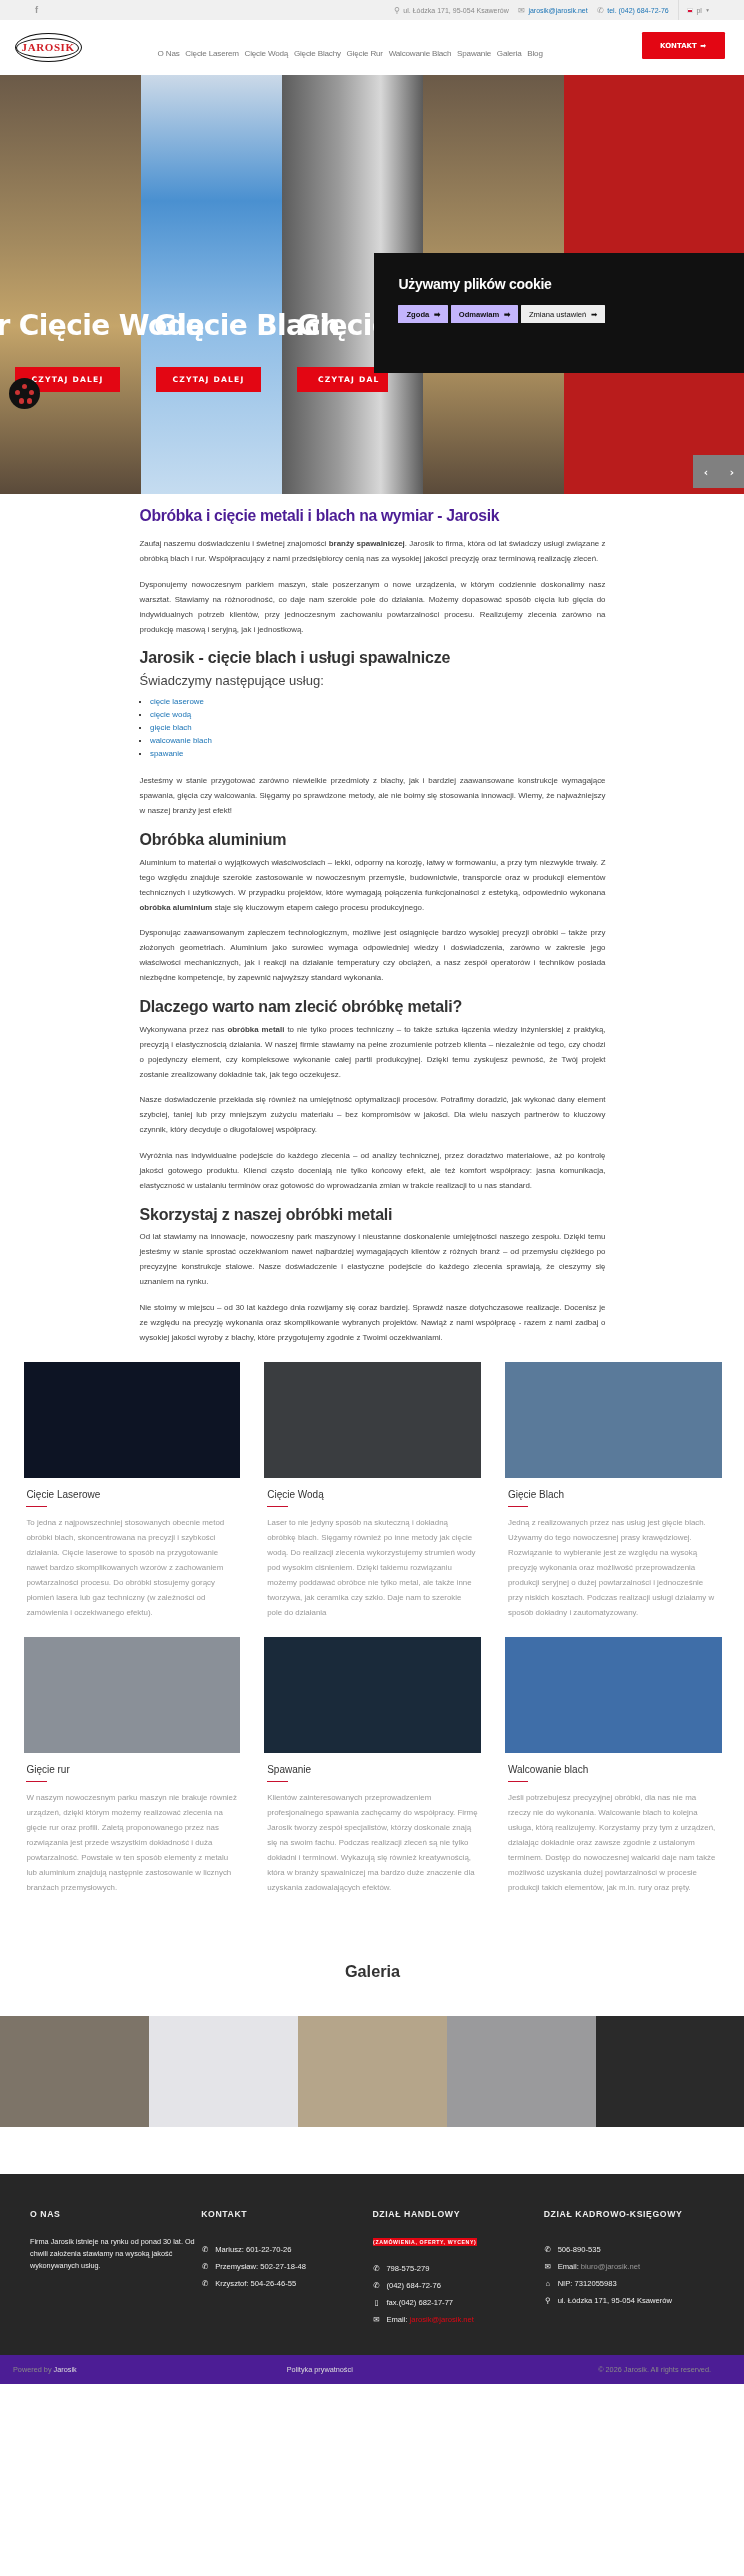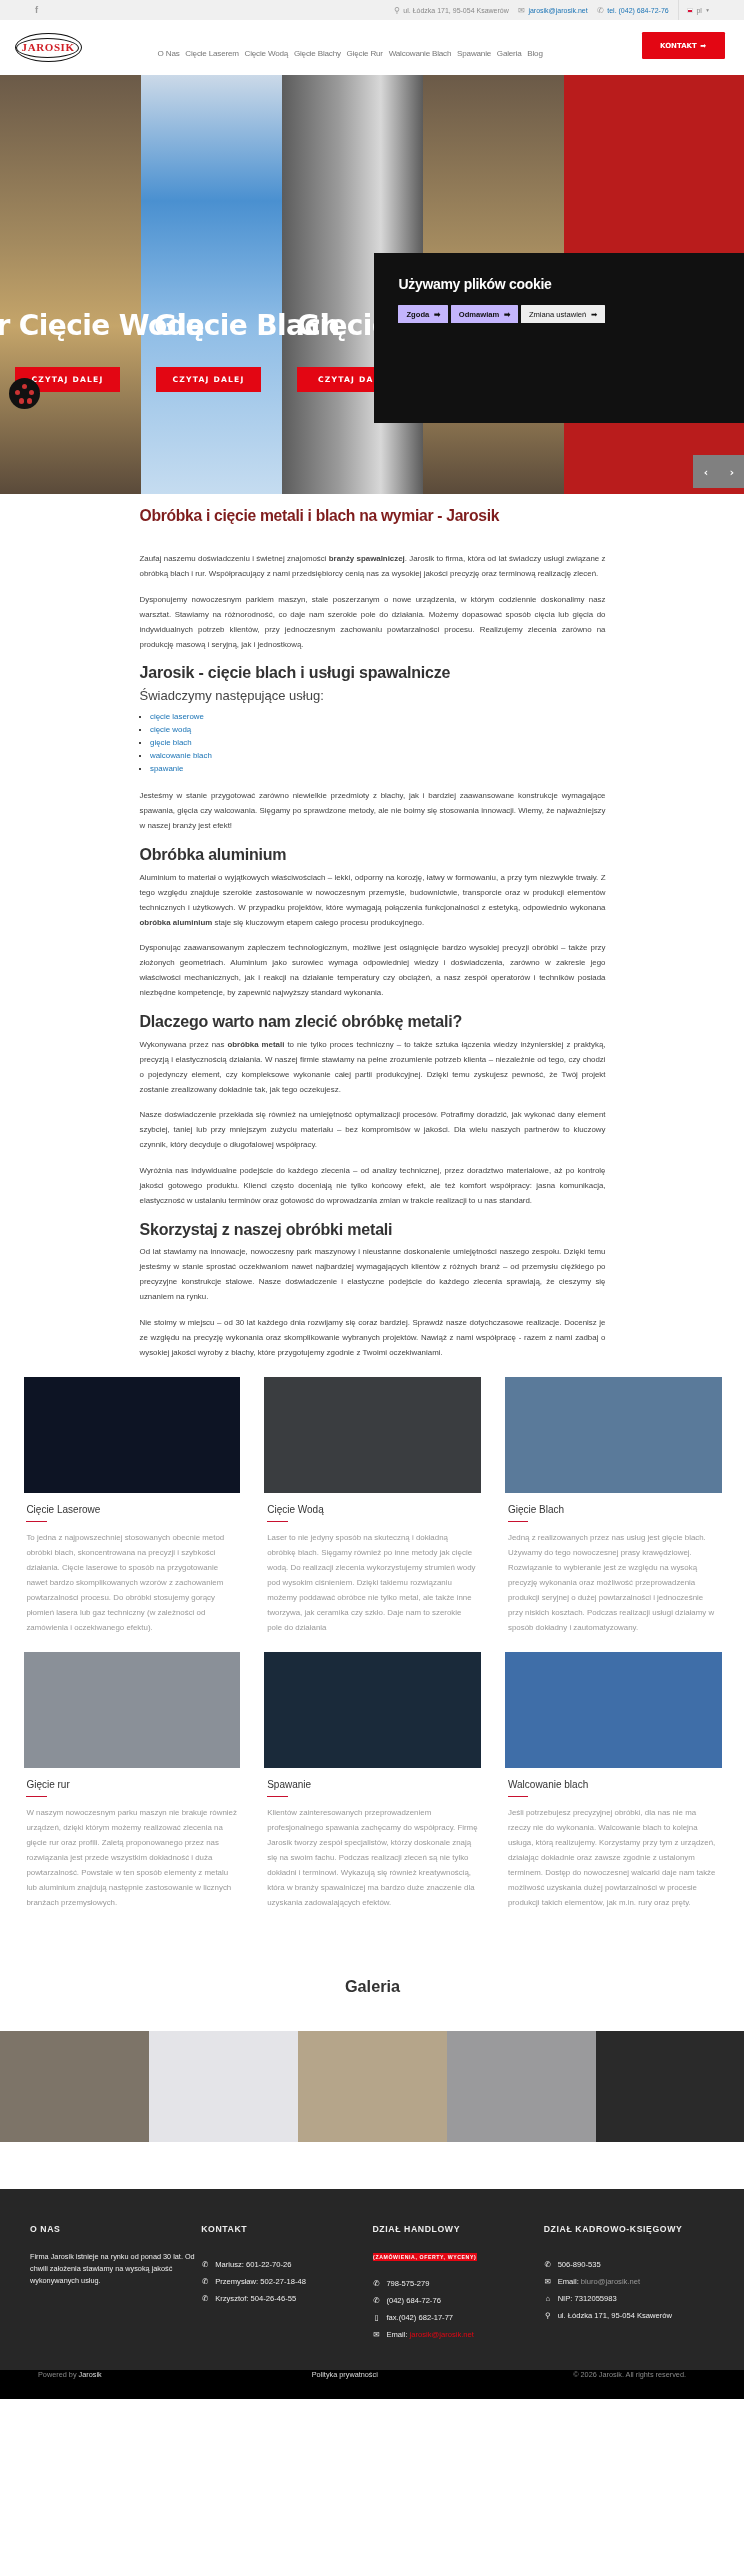--- a/index.html
+++ b/index.html
@@ -27,29 +27,29 @@
 .p1{left:0;background:linear-gradient(180deg,#6b5a48 0%,#a38a5f 40%,#c5a56a 60%,#5a4a3a 100%)}
 .p2{left:141px;background:linear-gradient(180deg,#cbd9e8 0%,#4a90d0 30%,#8fbde6 60%,#c5dcf0 100%)}
 .p3{left:282px;background:linear-gradient(90deg,#5c5c5c 0%,#9a9a9a 40%,#d8d8d8 70%,#5b5b5b 100%)}
 .p4{left:423px;width:141px;background:linear-gradient(180deg,#6b5a48 0%,#a38a5f 40%,#c5a56a 60%,#5a4a3a 100%)}
 .hero-title{position:absolute;top:364px;font-size:28px;font-weight:bold;color:#fff;white-space:nowrap;font-family:"DejaVu Sans",sans-serif;letter-spacing:-0.6px}
 .hero-btn{position:absolute;top:444px;width:105px;height:24.4px;background:#e30613;color:#fff;font-size:7.6px;letter-spacing:1.2px;font-weight:bold;display:flex;align-items:center;justify-content:center}
 .hero .hero-title,.hero .hero-btn{top:auto}
 .cookie-icon{position:absolute;left:9.3px;top:378px;width:31px;height:31px;background:#111;border-radius:50%}
 .cookie-icon span{position:absolute;width:5.2px;height:5.2px;border-radius:50%;background:#c33}
 .arrows{position:absolute;left:693px;top:684px;width:52px;height:33px;background:#808080;display:flex;align-items:center;justify-content:space-around;color:#fff;font-size:10.5px;font-weight:bold}
-.cookie{position:absolute;left:374px;top:253px;width:371px;height:170px;background:#111;color:#fff;padding:23px 24.4px;font-family:"Liberation Sans",sans-serif;z-index:5}
+.cookie{position:absolute;left:374px;top:253px;width:371px;height:120px;background:#111;color:#fff;padding:23px 24.4px;font-family:"Liberation Sans",sans-serif;z-index:5}
 .cookie h3{font-size:14px;font-weight:bold;margin-bottom:12.8px;letter-spacing:-0.3px}
 .cookie p{font-size:8.1px;line-height:12.2px;color:#e8e8e8;letter-spacing:-0.2px}
 .cookie .btns{display:flex;gap:2.3px;margin-top:9.3px}
 .cookie .b{height:18.6px;padding:0 8.1px;display:flex;align-items:center;gap:4.7px;font-size:7.6px;font-weight:bold;color:#111;border-radius:0.6px}
 .cookie .y{background:#c4b5fd}
 .cookie .g{background:#eee;font-weight:normal}
 .content{width:466px;margin:0 auto;padding-top:12.8px;font-family:"Liberation Sans",sans-serif;color:#444}
-.content h1{font-size:15.7px;color:#7f1d1d;font-weight:bold;letter-spacing:-0.3px;margin-bottom:26px}
+.content h1{font-size:15.7px;color:#4c1d95;font-weight:bold;letter-spacing:-0.3px;margin-bottom:11px}
 .content h2{font-size:16px;color:#333;font-weight:bold;letter-spacing:-0.2px;margin:12.8px 0 5.8px}
 .content p{font-size:7.9px;line-height:15px;text-align:justify;margin-bottom:10.5px}
 .content ul{list-style:square;margin:7px 0 12.8px 10.5px;font-size:7.9px;line-height:13px}
 .content ul a{color:#1a73b5}
 .services{width:698px;margin:17.5px auto 0;display:grid;grid-template-columns:repeat(3,1fr);column-gap:24.4px;font-family:"Liberation Sans",sans-serif}
 .svc{margin-bottom:17.5px}
 .svc .img{height:116px;width:100%}
 .svc h4{font-size:10px;font-weight:normal;color:#333;margin:10.5px 2.9px 5.8px}
 .svc .line{width:20.4px;height:1.2px;background:#c8102e;margin:0 2.9px 8.1px}
 .svc p{font-size:7.9px;line-height:15px;color:#999;padding:0 2.9px}
@@ -58,21 +58,21 @@
 .gallery div{flex:1}
 .footer{margin-top:47px;background:#272727;color:#eee;font-family:"Liberation Sans",sans-serif}
 .fcols{display:grid;grid-template-columns:repeat(4,1fr);padding:35px 30px 23px;min-height:157px}
 .fcols h5{font-size:8.7px;letter-spacing:0.6px;font-weight:bold;margin-bottom:17.5px}
 .fcols .badge{display:inline-block;background:#e30613;color:#fff;font-size:5.2px;letter-spacing:0.6px;font-weight:bold;padding:1.2px 0.6px;margin:-12.8px 0 17.5px}
 .fcols p{font-size:7.3px;line-height:12.2px}
 .frow{display:flex;align-items:center;gap:5.8px;font-size:7.6px;margin-bottom:8.1px}
 .frow .i{width:8.1px;text-align:center}
 .red{color:#e30613}
 .grey{color:#999}
-.fbottom{background:#000000;height:29px;display:flex;padding:0 38px;font-size:7.3px;color:#888}
+.fbottom{background:#4c1d95;height:29px;display:flex;align-items:center;padding:0 13px;font-size:7.3px;color:#888}
 .fbottom .mid{margin-left:210px;color:#ddd}
 .fbottom .right{margin-left:auto;margin-right:21px}
 </style>
 </head>
 <body>
 
 <div class="topbar">
   <a class="fb">f</a>
   <div class="right">
     <div class="item">

